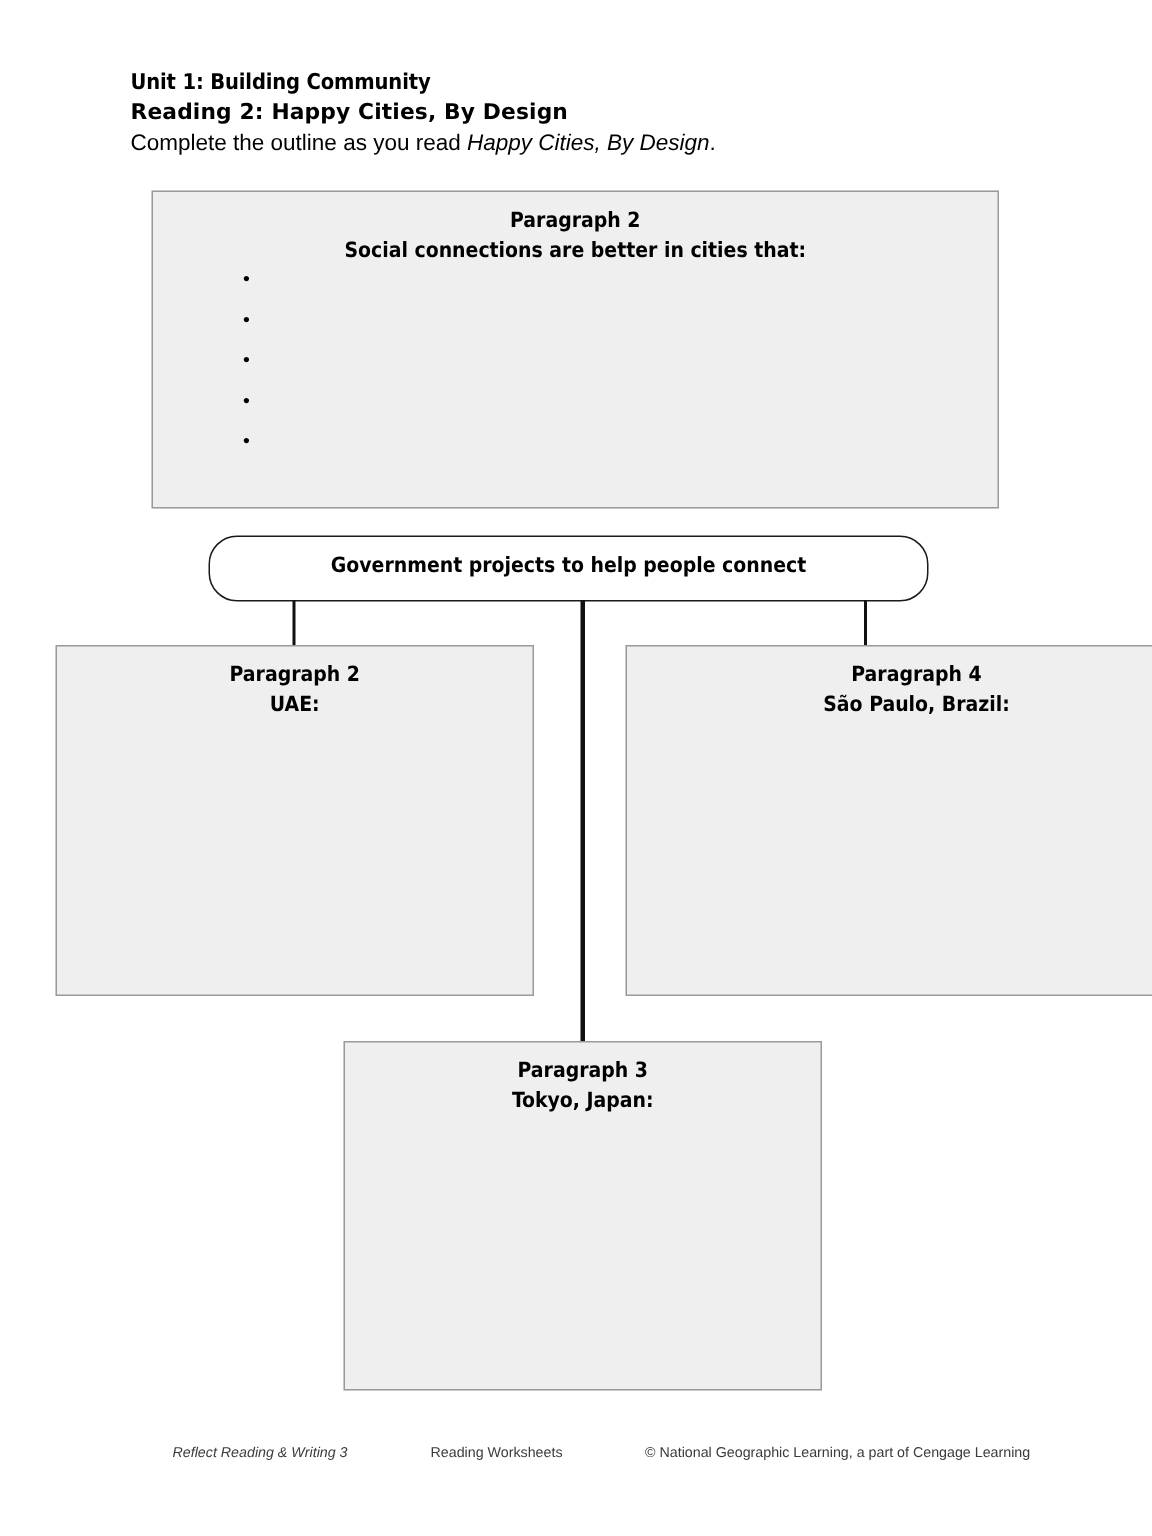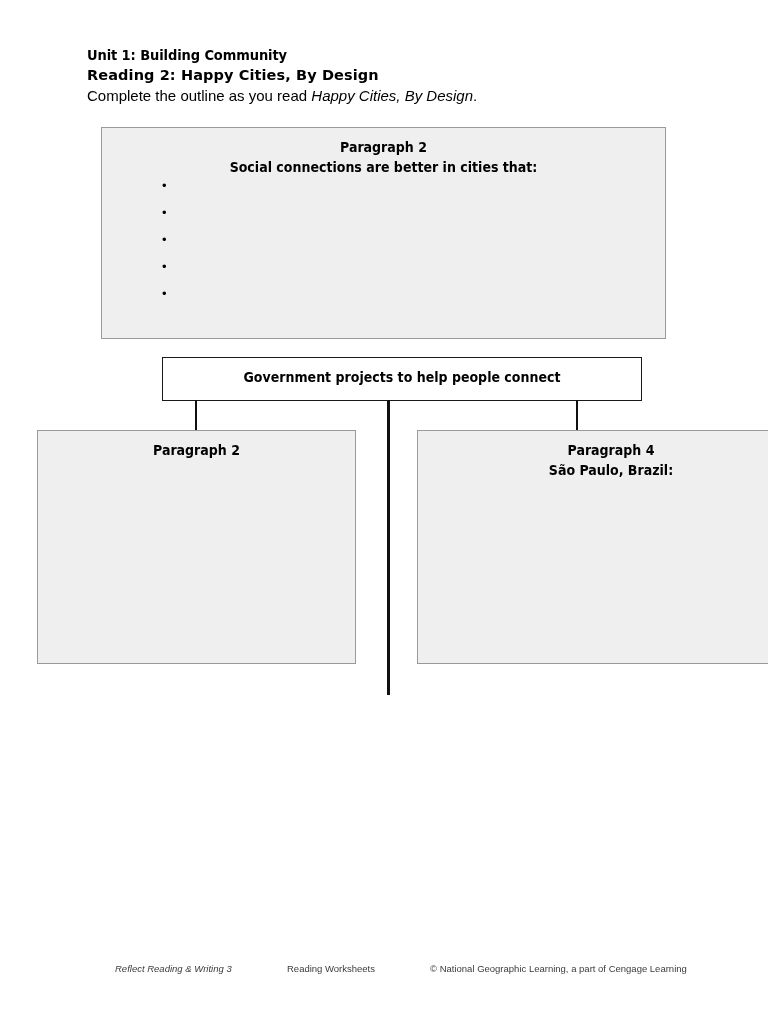--- a/index.html
+++ b/index.html
@@ -102,24 +102,25 @@
     position: absolute;
     left: 0;
     top: 0;
     font-size: 13px;
     line-height: 13px;
     color: #000;
   }
 
   
   #box-gov {
-    left: 162px;
+    left: 139px;
     top: 357px;
     width: 480px;
     height: 44px;
+    border-radius: 19px;
   }
   #box-gov .box-title {
     padding-top: 9px;
   }
 
   
   .conn {
     position: absolute;
     background: #111111;
   }
@@ -199,28 +200,35 @@
     <div class="box-title">Government projects to help people connect</div>
   </div>
 
   <div class="conn" id="conn-left"></div>
   <div class="conn" id="conn-middle"></div>
   <div class="conn" id="conn-right"></div>
 
   <div class="gbox" id="box-para2">
     <div class="titles">
       <div class="box-title">Paragraph 2</div>
+      <div class="box-title">UAE:</div>
     </div>
   </div>
 
   <div class="gbox" id="box-para4">
     <div class="titles">
       <div class="box-title">Paragraph 4</div>
       <div class="box-title">São Paulo, Brazil:</div>
     </div>
   </div>
 
+  <div class="gbox" id="box-para3">
+    <div class="titles">
+      <div class="box-title">Paragraph 3</div>
+      <div class="box-title">Tokyo, Japan:</div>
+    </div>
+  </div>
 
   <div class="footer">
     <span class="ft-title">Reflect Reading &amp; Writing 3</span><span class="ft-section">Reading Worksheets</span><span class="ft-copy">© National Geographic Learning, a part of Cengage Learning</span>
   </div>
 
 </div>
 
 </body></html>

